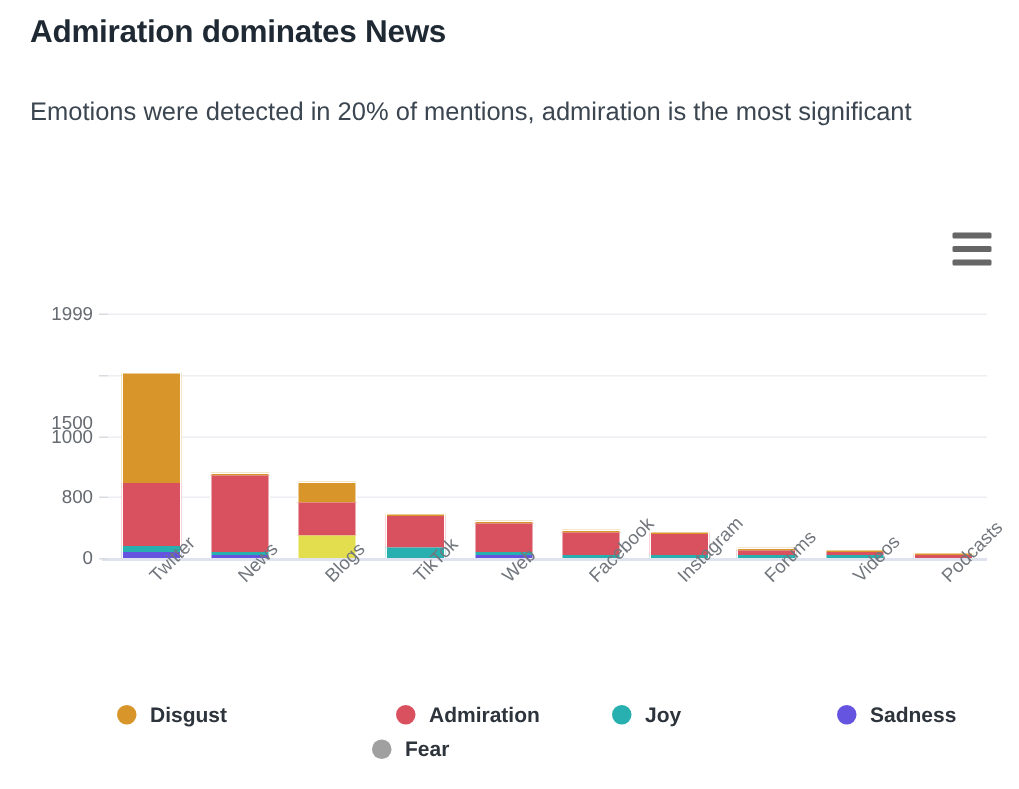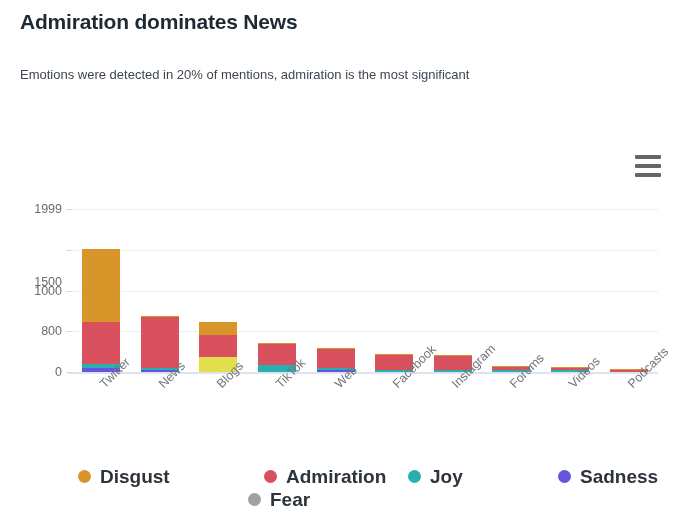--- a/index.html
+++ b/index.html
@@ -21,21 +21,21 @@
     left: 20px; top: 10px;
     font-size: 21px;
     font-weight: bold;
     color: #1f2933;
     letter-spacing: -0.2px;
   }
   #page-subtitle {
     position: absolute;
     left: 20px; top: 62px;
     width: 620px;
-    font-size: 13px;
+    font-size: 17px;
     line-height: 26px;
     color: #3c4651;
     font-weight: normal;
   }
   
   #chart-area {
     position: absolute;
     left: 0; top: 135px;
     width: 679px; height: 325px;
   }
@@ -127,21 +127,21 @@
     position: absolute;
     left: 78px; top: 465px;
     width: 560px;
     display: flex;
     flex-wrap: wrap;
   }
   .legend-item {
     display: flex;
     align-items: center;
     height: 22px;
-    font-size: 19px;
+    font-size: 14px;
     color: #2d343b;
     font-weight: bold;
     cursor: pointer;
   }
   .legend-dot {
     width: 13px; height: 13px;
     border-radius: 50%;
     margin-right: 9px;
     flex: none;
   }

